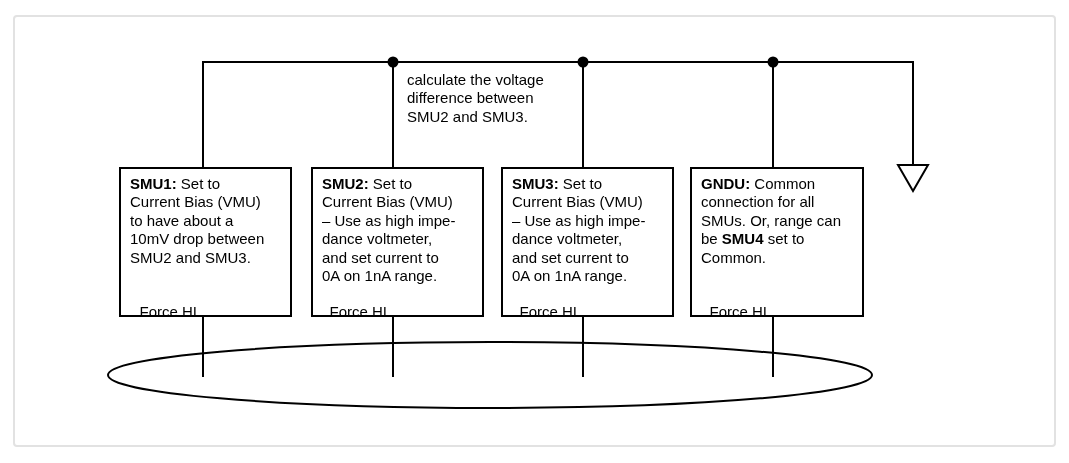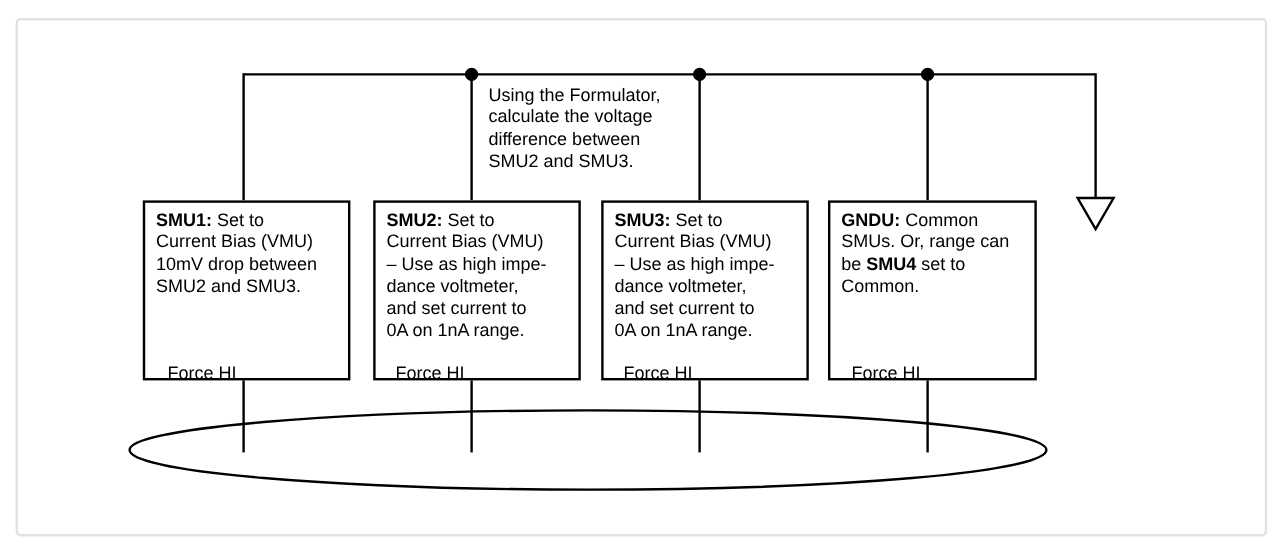--- a/index.html
+++ b/index.html
@@ -52,29 +52,29 @@
 
     <line x1="203" y1="291" x2="203" y2="377" stroke="#000" stroke-width="2"></line>
     <line x1="393" y1="291" x2="393" y2="377" stroke="#000" stroke-width="2"></line>
     <line x1="583" y1="291" x2="583" y2="377" stroke="#000" stroke-width="2"></line>
     <line x1="773" y1="291" x2="773" y2="377" stroke="#000" stroke-width="2"></line>
 
     <ellipse cx="490" cy="375" rx="382" ry="33" fill="none" stroke="#000" stroke-width="2"></ellipse>
   </svg>
 
   <div class="annotation">
-    <div>Using the Formulator,</div>
     <div>calculate the voltage</div>
     <div>difference between</div>
     <div>SMU2 and SMU3.</div>
   </div>
 
   <div class="nodebox b1">
     <div><b>SMU1:</b><span> Set to</span></div>
     <div>Current Bias (VMU)</div>
+    <div>to have about a</div>
     <div>10mV drop between</div>
     <div>SMU2 and SMU3.</div>
   </div>
 
   <div class="nodebox b2">
     <div><b>SMU2:</b><span> Set to</span></div>
     <div>Current Bias (VMU)</div>
     <div>– Use as high impe-</div>
     <div>dance voltmeter,</div>
     <div>and set current to</div>
@@ -85,20 +85,21 @@
     <div><b>SMU3:</b><span> Set to</span></div>
     <div>Current Bias (VMU)</div>
     <div>– Use as high impe-</div>
     <div>dance voltmeter,</div>
     <div>and set current to</div>
     <div>0A on 1nA range.</div>
   </div>
 
   <div class="nodebox b4">
     <div><b>GNDU:</b><span> Common</span></div>
+    <div>connection for all</div>
     <div>SMUs. Or, range can</div>
     <div><span>be </span><b>SMU4</b><span> set to</span></div>
     <div>Common.</div>
   </div>
 
   <div class="force f1">Force HI</div>
   <div class="force f2">Force HI</div>
   <div class="force f3">Force HI</div>
   <div class="force f4">Force HI</div>
 

